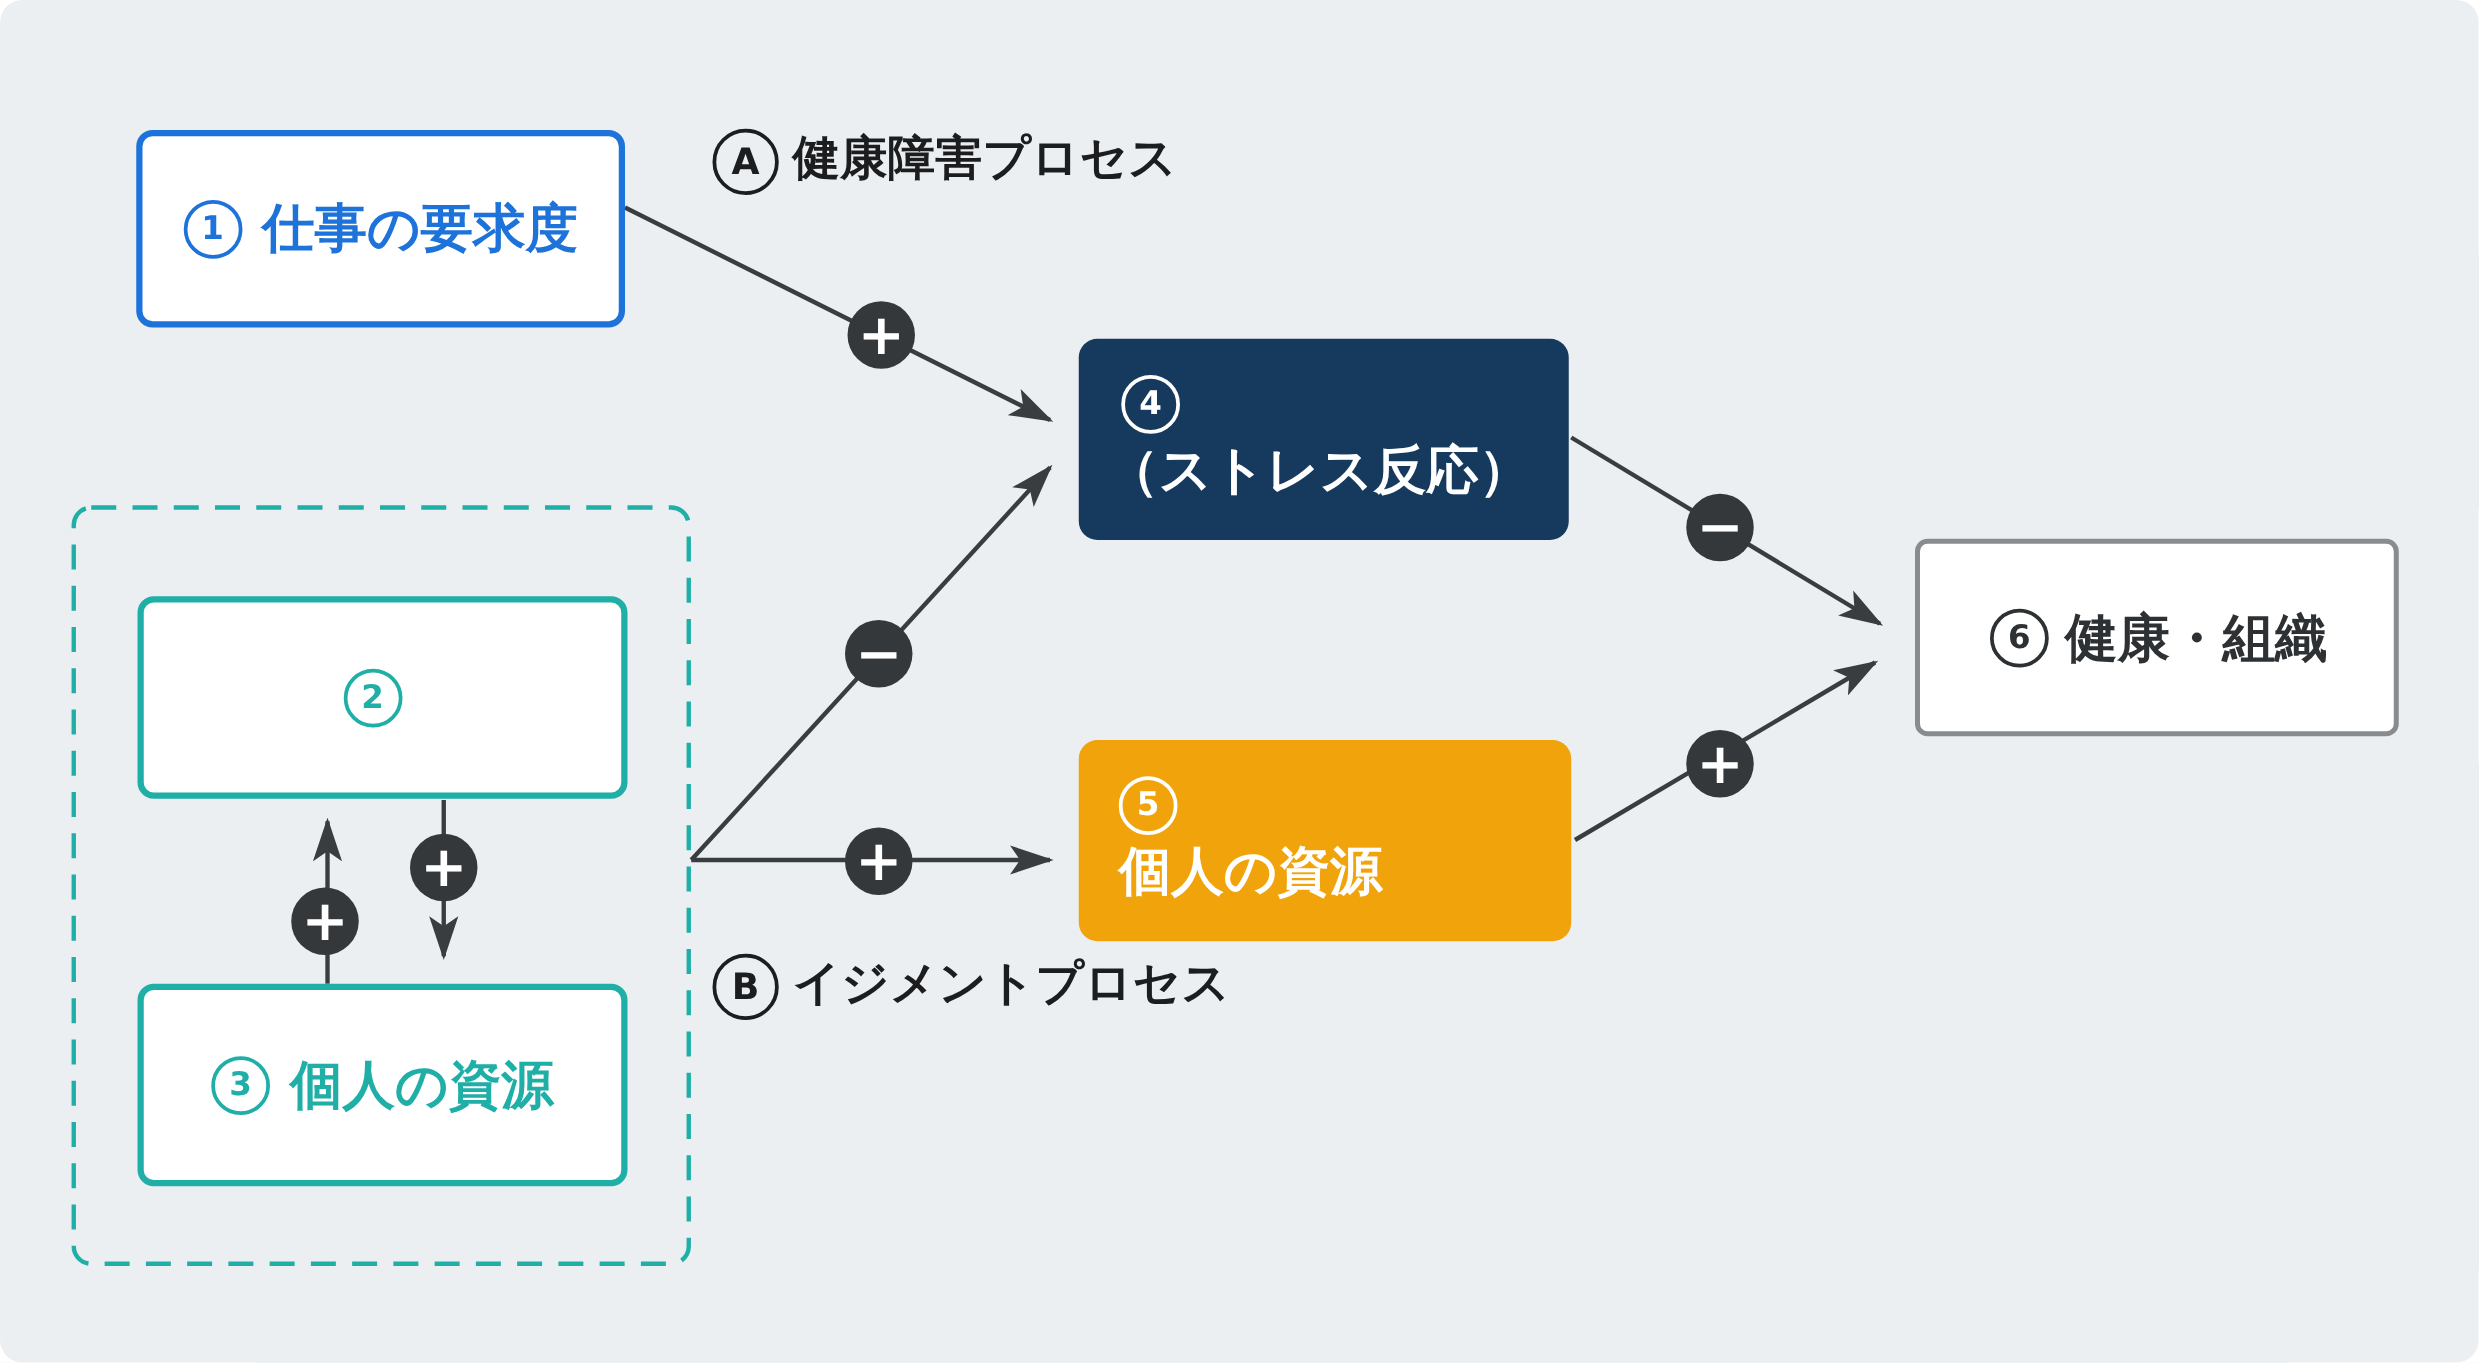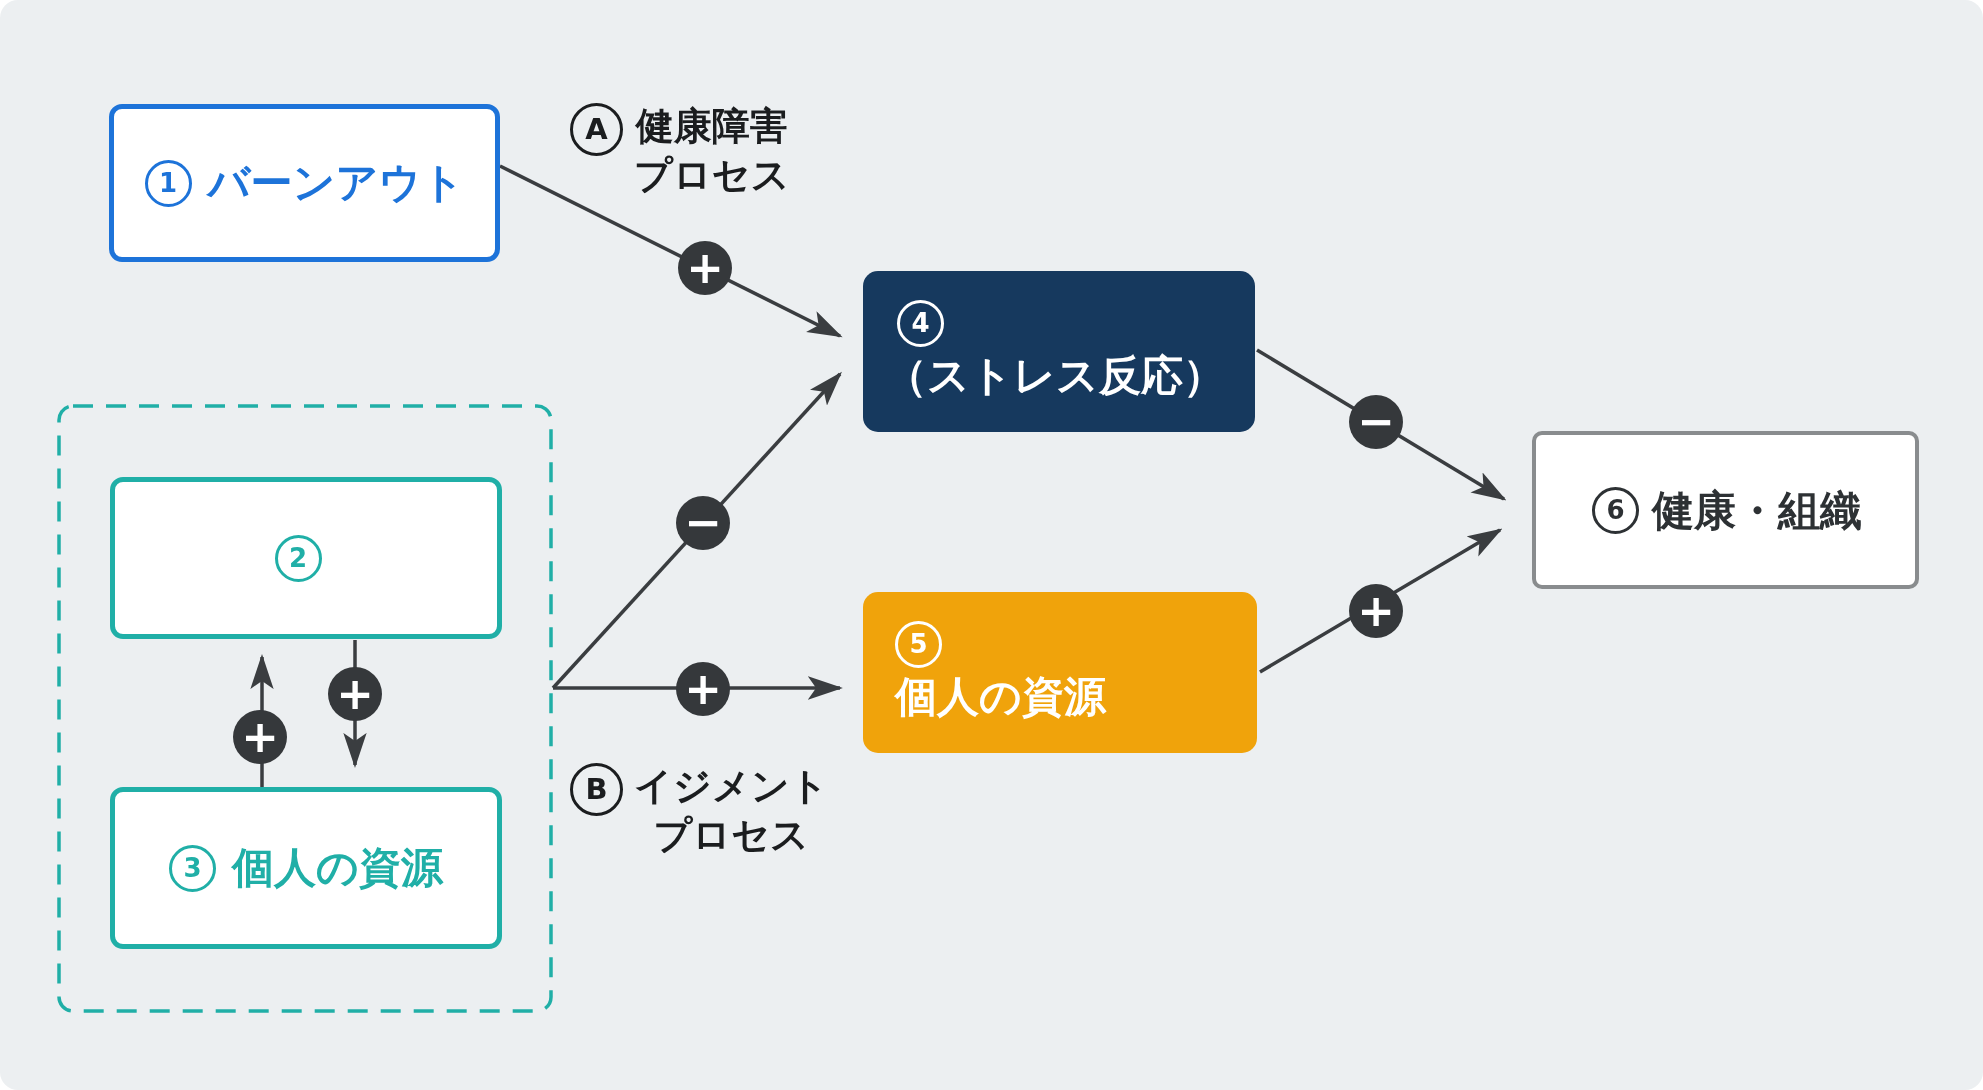--- a/index.html
+++ b/index.html
@@ -78,21 +78,21 @@
     font-size:38px;
   }
   .letter-circle{
     display:inline-flex;flex:none;
     width:47px;height:47px;
     border:3.5px solid var(--label_text,#1B1D1F);border-radius:50%;
     align-items:center;justify-content:center;
     font-size:29px;line-height:1;
     margin-right:11px;margin-top:1px;
   }
-  .proc-lines{display:flex;flex-direction:column;align-items:center;line-height:49px;white-space:nowrap;}
+  .proc-lines{display:flex;flex-direction:row;align-items:center;line-height:49px;white-space:nowrap;}
 
   
   .badge{
     position:absolute;
     width:54px;height:54px;border-radius:50%;
     background:var(--badge_bg,#35383B);
     color:var(--badge_symbol,#fff);
     display:flex;align-items:center;justify-content:center;
     font-size:45px;font-weight:bold;line-height:1;
     padding-bottom:2px;box-sizing:border-box;
@@ -116,21 +116,21 @@
     <line x1="553" y1="688" x2="840" y2="374" style="stroke:var(--line,#3A3D40)" stroke-width="3.5" marker-end="url(#arrow)"></line>
     <line x1="553" y1="688" x2="840" y2="688" style="stroke:var(--line,#3A3D40)" stroke-width="3.5" marker-end="url(#arrow)"></line>
     <line x1="1257" y1="350" x2="1504" y2="499" style="stroke:var(--line,#3A3D40)" stroke-width="3.5" marker-end="url(#arrow)"></line>
     <line x1="1260" y1="672" x2="1500" y2="530" style="stroke:var(--line,#3A3D40)" stroke-width="3.5" marker-end="url(#arrow)"></line>
     <line x1="262" y1="787" x2="262" y2="657" style="stroke:var(--line,#3A3D40)" stroke-width="3.5" marker-end="url(#arrow)"></line>
     <line x1="355" y1="640" x2="355" y2="765" style="stroke:var(--line,#3A3D40)" stroke-width="3.5" marker-end="url(#arrow)"></line>
   </svg>
 
   <div class="node centered box-outline-blue" style="left:109px;top:104px;width:391px;height:158px;">
     <span class="cnum mr-lg">1</span>
-    <span class="txt">バーンアウト</span>
+    <span class="txt">仕事の要求度</span>
   </div>
 
   <div class="node centered box-outline-teal" style="left:110px;top:477px;width:392px;height:162px;">
     <span class="cnum mr-lg">2</span>
   </div>
 
   <div class="node centered box-outline-teal" style="left:110px;top:787px;width:392px;height:162px;">
     <span class="cnum mr-lg">3</span>
     <span class="txt">個人の資源</span>
   </div>

